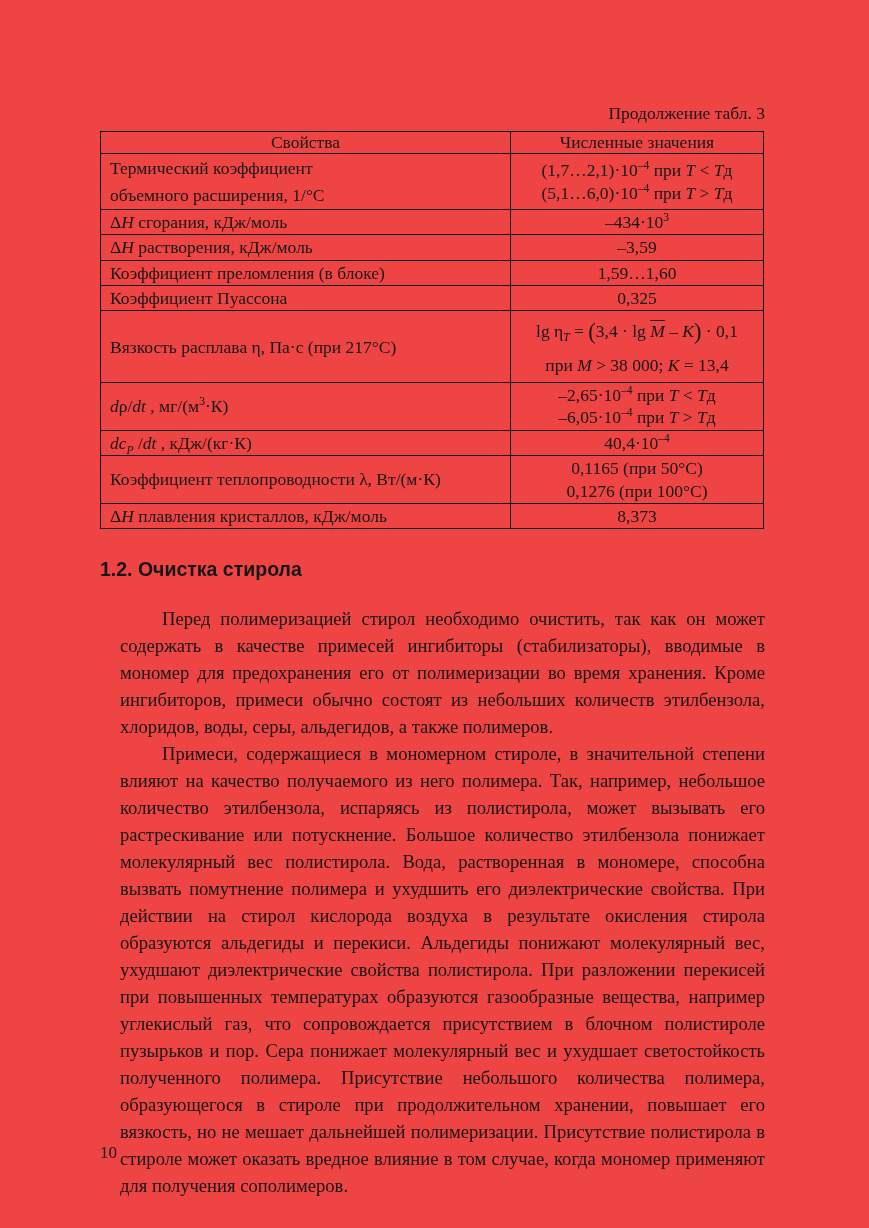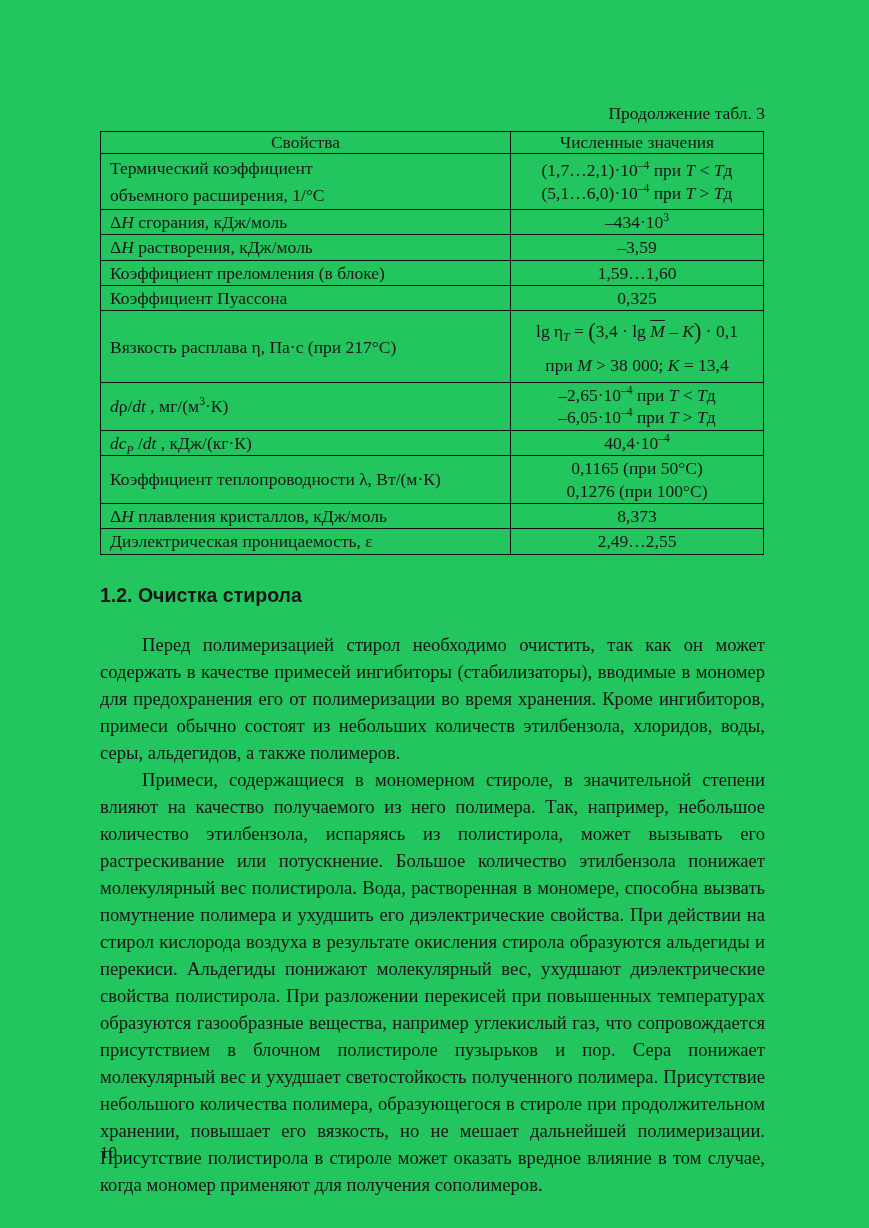--- a/index.html
+++ b/index.html
@@ -1,20 +1,20 @@
 <!DOCTYPE html>
 <html lang="ru"><head>
 <meta charset="utf-8">
 <style>
   html, body { margin: 0; padding: 0; background: #ffffff; }
   .page {
     position: relative;
     width: 869px;
     height: 1228px;
-    background: #22c55e;
+    background: #ef4444;
     font-family: "Liberation Serif", "DejaVu Serif", serif;
     color: #161616;
     overflow: hidden;
   }
   .content {
     position: absolute;
     left: 100px;
     top: 0;
     width: 665px;
   }
@@ -60,21 +60,21 @@
   sup { font-size: 0.66em; line-height: 0; }
   sub { font-size: 0.66em; line-height: 0; }
   .ovl { text-decoration: overline; }
   .par { font-size: 1.28em; vertical-align: -0.09em; }
   .section-heading {
     margin: 29px 0 0 0;
     font-size: 19.5px;
     font-weight: bold;
     font-family: Liberation Sans, sans-serif;
   }
-  .paragraphs { margin-top: 24px; }
+  .paragraphs { margin-top: 24px; margin-left: 20px; }
   .paragraphs p {
     margin: 0;
     text-indent: 42px;
     font-size: 18.6px;
     line-height: 27px;
     text-align: justify;
     color: #151515;
   }
   .page-number {
     position: absolute;
@@ -137,24 +137,20 @@
             <td class="val">40,4·10<sup>–4</sup></td>
           </tr>
           <tr>
             <td class="prop">Коэффициент теплопроводности λ, Вт/(м·К)</td>
             <td class="val">0,1165 (при 50°С)<br>0,1276 (при 100°С)</td>
           </tr>
           <tr>
             <td class="prop">Δ<i>H</i> плавления кристаллов, кДж/моль</td>
             <td class="val">8,373</td>
           </tr>
-          <tr>
-            <td class="prop">Диэлектрическая проницаемость, ε</td>
-            <td class="val">2,49…2,55</td>
-          </tr>
         </tbody>
     </table>
 
     <h2 class="section-heading">1.2. Очистка стирола</h2>
 
     <div class="paragraphs">
         <p>Перед полимеризацией стирол необходимо очистить, так как он может содержать в качестве примесей ингибиторы (стабилизаторы), вводимые в мономер для предохранения его от полимеризации во время хранения. Кроме ингибиторов, примеси обычно состоят из небольших количеств этилбензола, хлоридов, воды, серы, альдегидов, а также полимеров.</p>
         <p>Примеси, содержащиеся в мономерном стироле, в значительной степени влияют на качество получаемого из него полимера. Так, например, небольшое количество этилбензола, испаряясь из полистирола, может вызывать его растрескивание или потускнение. Большое количество этилбензола понижает молекулярный вес полистирола. Вода, растворенная в мономере, способна вызвать помутнение полимера и ухудшить его диэлектрические свойства. При действии на стирол кислорода воздуха в результате окисления стирола образуются альдегиды и перекиси. Альдегиды понижают молекулярный вес, ухудшают диэлектрические свойства полистирола. При разложении перекисей при повышенных температурах образуются газообразные вещества, например углекислый газ, что сопровождается присутствием в блочном полистироле пузырьков и пор. Сера понижает молекулярный вес и ухудшает светостойкость полученного полимера. Присутствие небольшого количества полимера, образующегося в стироле при продолжительном хранении, повышает его вязкость, но не мешает дальнейшей полимеризации. Присутствие полистирола в стироле может оказать вредное влияние в том случае, когда мономер применяют для получения сополимеров.</p>
       </div>
 

